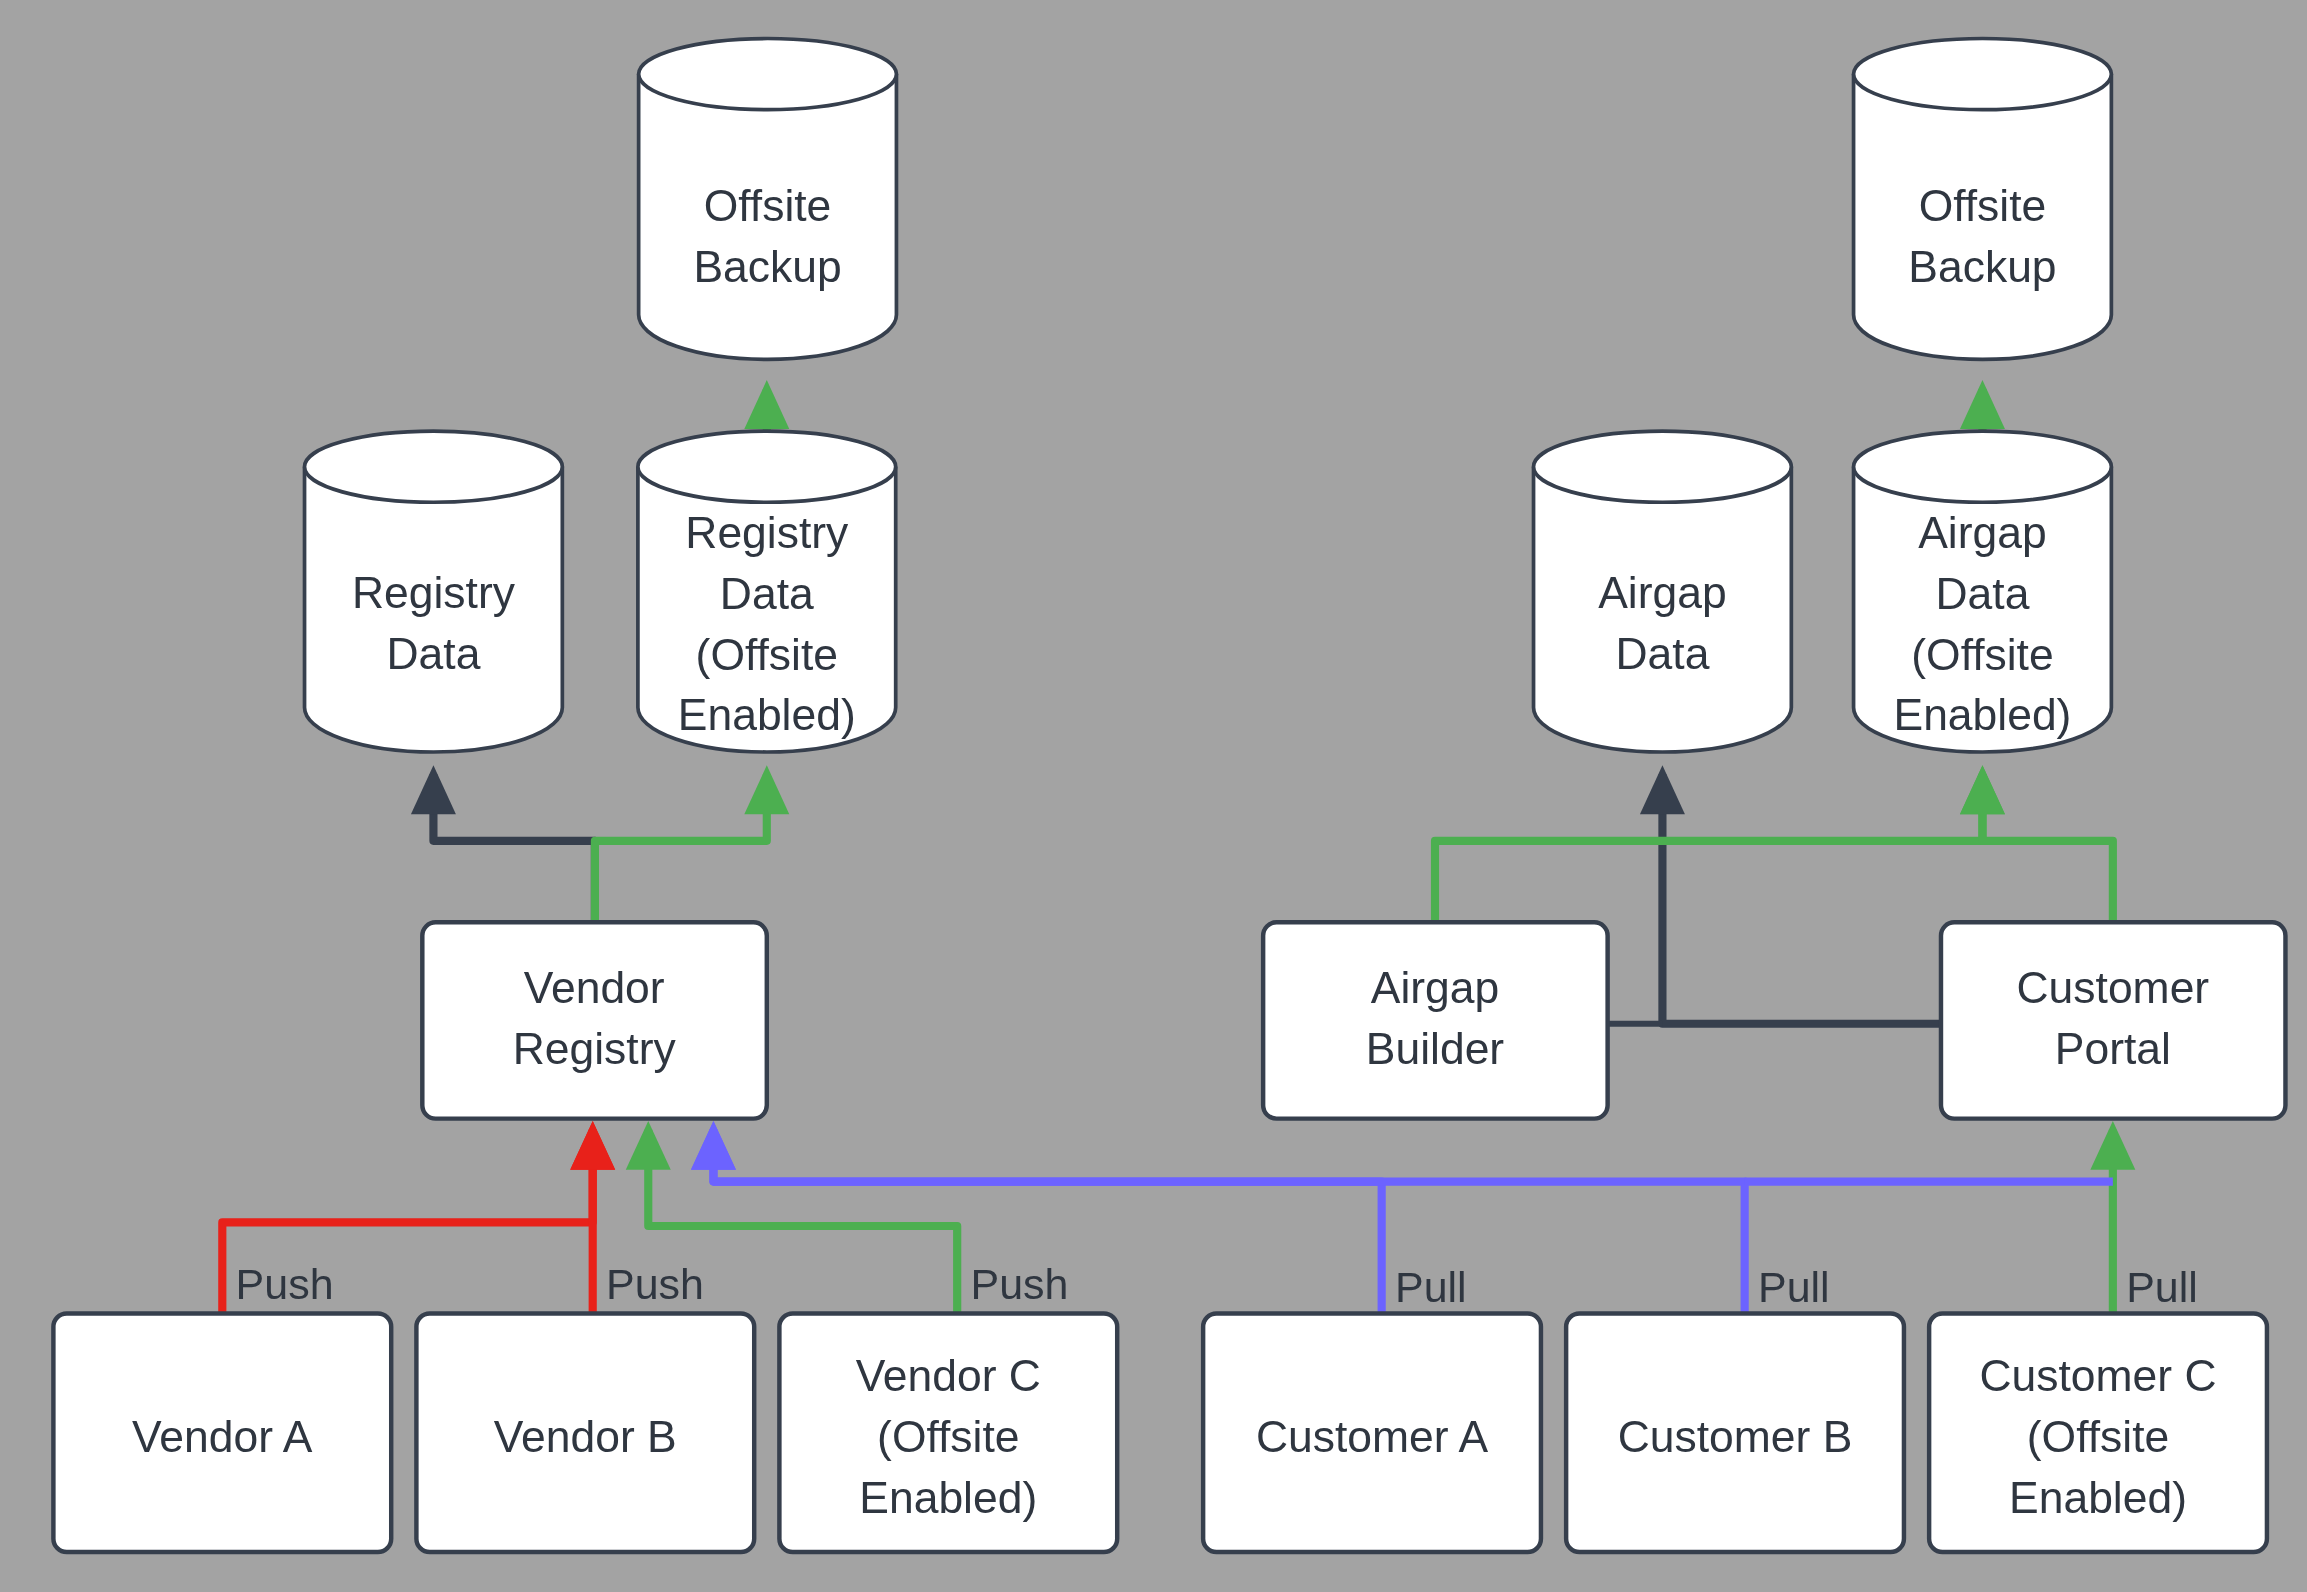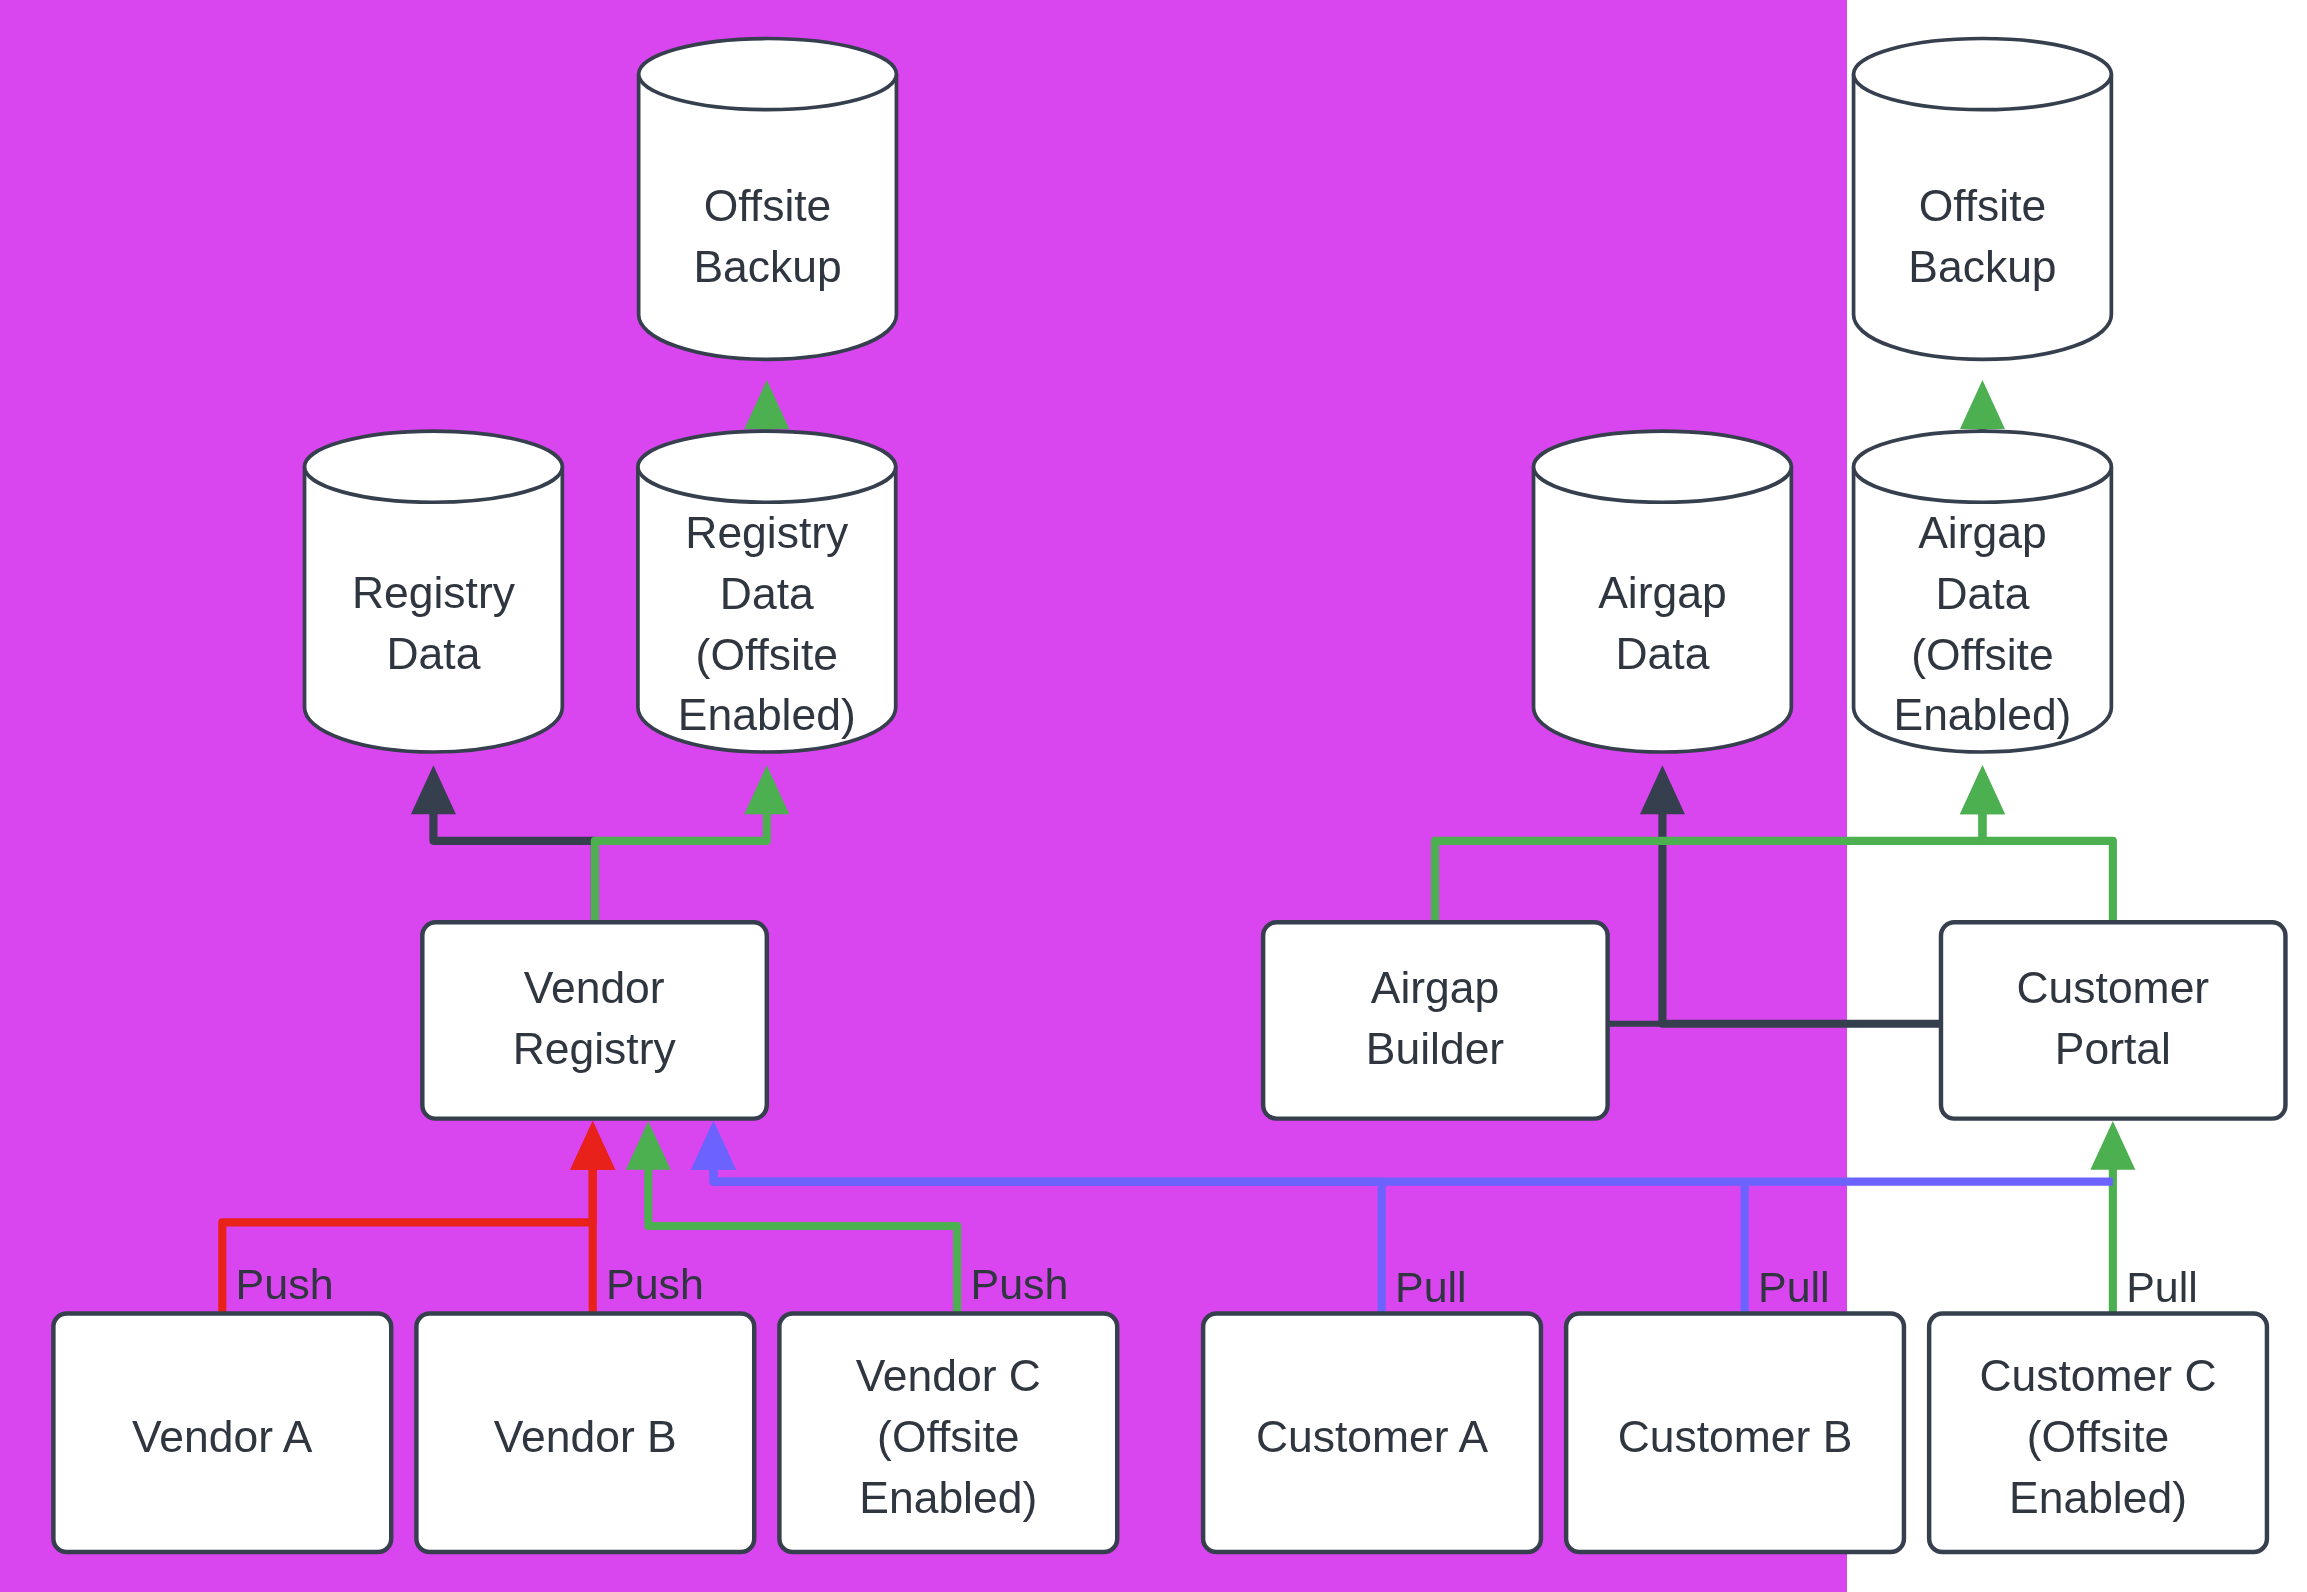--- a/index.html
+++ b/index.html
@@ -1,17 +1,17 @@
 <!DOCTYPE html>
 <html style="font-size:12px"><head>
 <meta charset="utf-8">
 <style>
   html,body{margin:0;padding:0;background:#ffffff;}
   body{width:2307px;height:1592px;overflow:hidden;font-family:"Liberation Sans",sans-serif;}
-  #stage{position:relative;width:1847px;height:1592px;background:#d946ef;text-align:center;}
+  #stage{position:relative;width:2307px;height:1592px;background:#a3a3a3;text-align:center;}
   svg#diagram{position:absolute;left:0;top:0;width:2307px;height:1592px;display:block;}
   .node-shape{fill:#ffffff;stroke:#363f4d;stroke-width:6;}
   .cyl-body{fill:#ffffff;stroke:#363f4d;stroke-width:5;}
   .cyl-top{fill:#ffffff;stroke:#363f4d;stroke-width:5;}
   .node-label{font-family:"Liberation Sans",sans-serif;font-size:60px;fill:#2f3640;text-anchor:middle;dominant-baseline:middle;}
   .edge-label{font-family:"Liberation Sans",sans-serif;font-size:58px;fill:#2f3640;text-anchor:start;dominant-baseline:middle;}
   .lnk{fill:none;stroke-width:11;stroke-linecap:butt;stroke-linejoin:round;}
   .lnk-thin{fill:none;stroke-width:8;stroke-linecap:butt;stroke-linejoin:round;}
 </style>
 </head>

